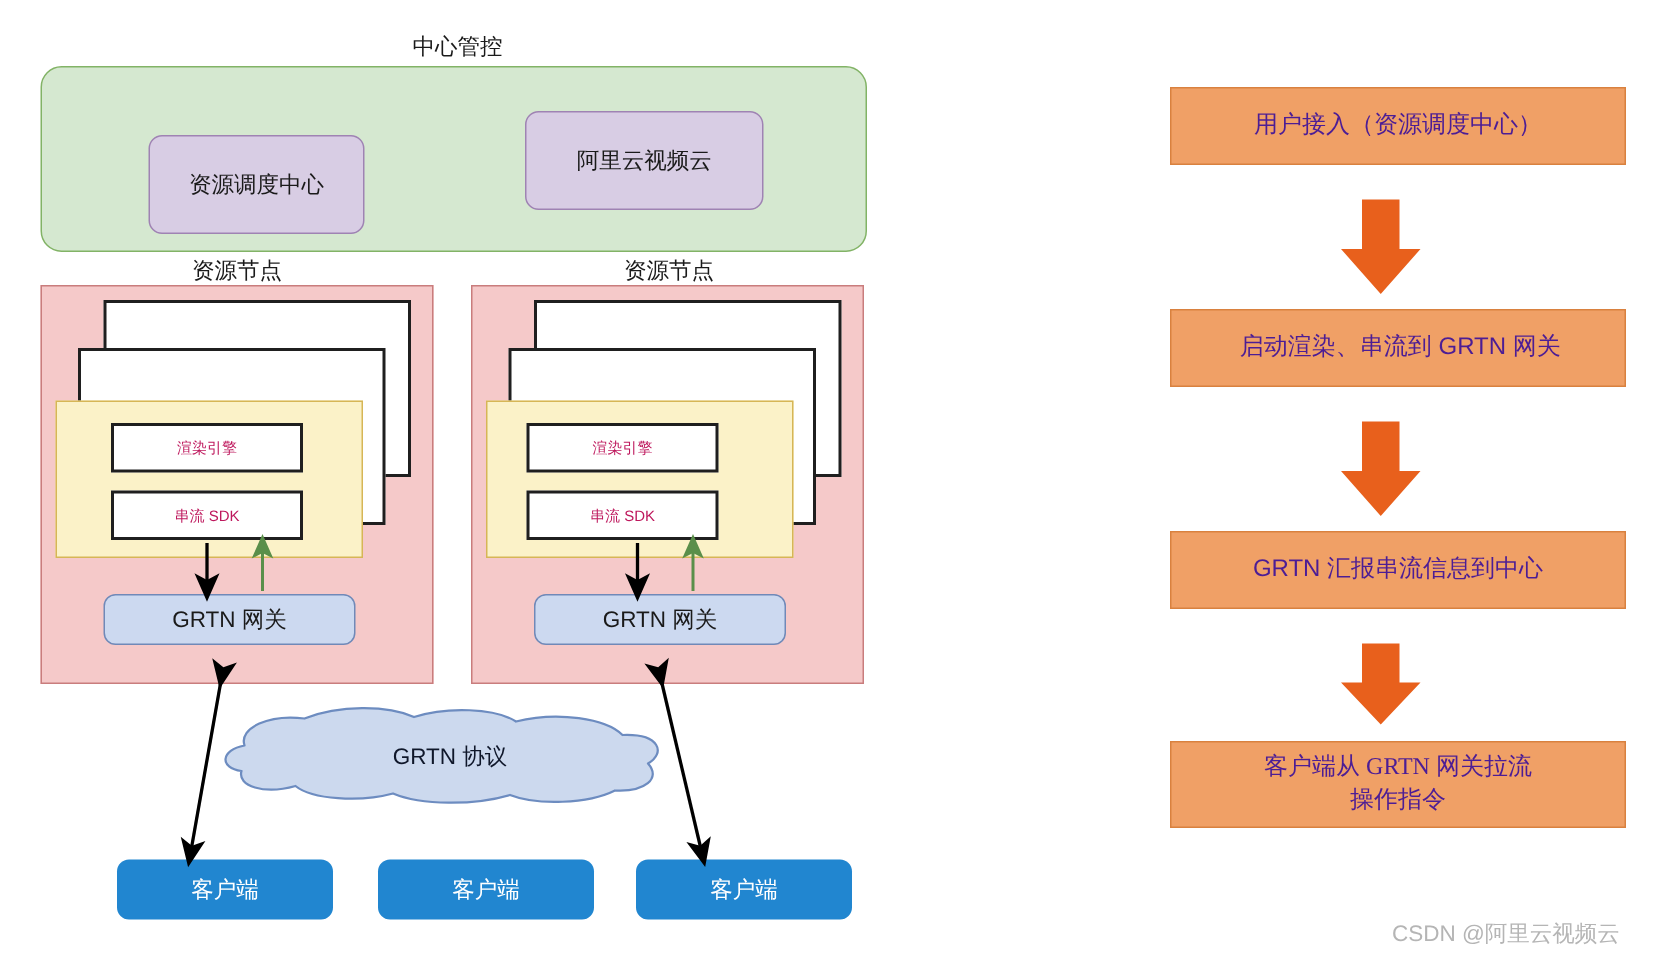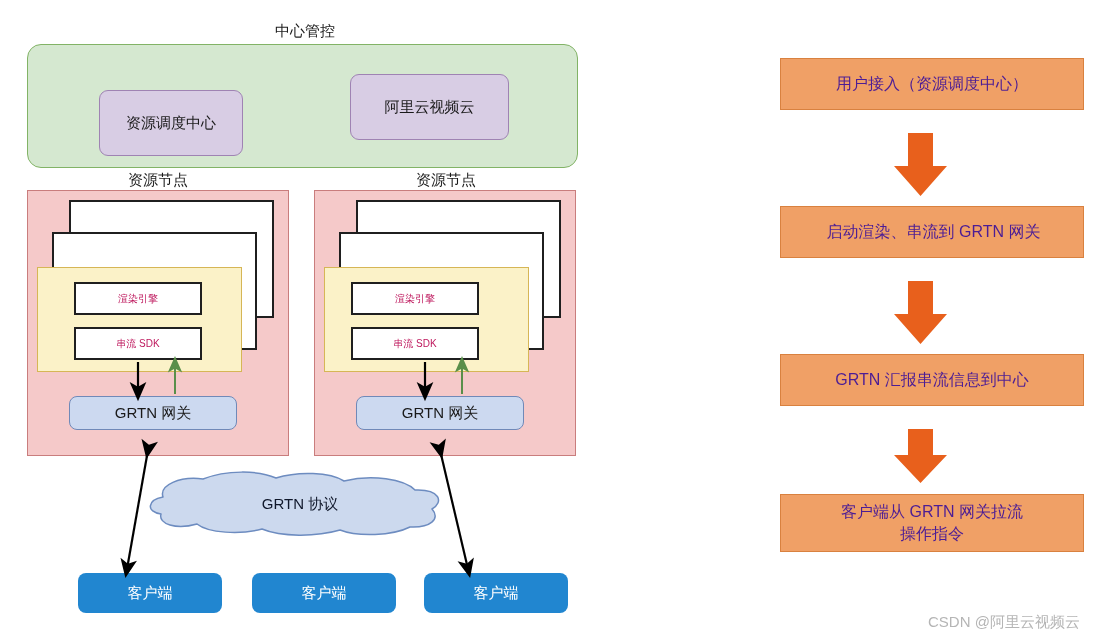--- a/index.html
+++ b/index.html
@@ -195,21 +195,21 @@
   </div>
 
   <div class="abs flow-box ctr" style="left:780px; top:206px; width:304px; height:52px;padding-left:13px;">
     <span>启动渲染、串流到 GRTN 网关</span>
   </div>
 
   <div class="abs flow-box ctr" style="left:780px; top:354px; width:304px; height:52px;">
     <span>GRTN 汇报串流信息到中心</span>
   </div>
 
-  <div class="abs flow-box ctr" style="left:780px; top:494px; width:304px; height:58px;">
+  <div class="abs flow-box ctr" style="left:780px; top:494px; width:304px; height:58px;font-family:Liberation Serif, serif;">
     <span style="white-space:pre-line;">客户端从 GRTN 网关拉流
 操作指令</span>
   </div>
 
   <div class="abs watermark" style="left:900px; top:613px;margin-left:28px;">CSDN @阿里云视频云</div>
 
   <svg class="overlay" viewBox="0 0 1106 642">
     <defs>
       <marker id="blk" markerWidth="10" markerHeight="10" refX="5" refY="4.2" orient="auto" markerUnits="strokeWidth">
         <path d="M0.5,0.4 L9.2,4.2 L0.5,8.0 L2.6,4.2 Z" fill="#000000"></path>

